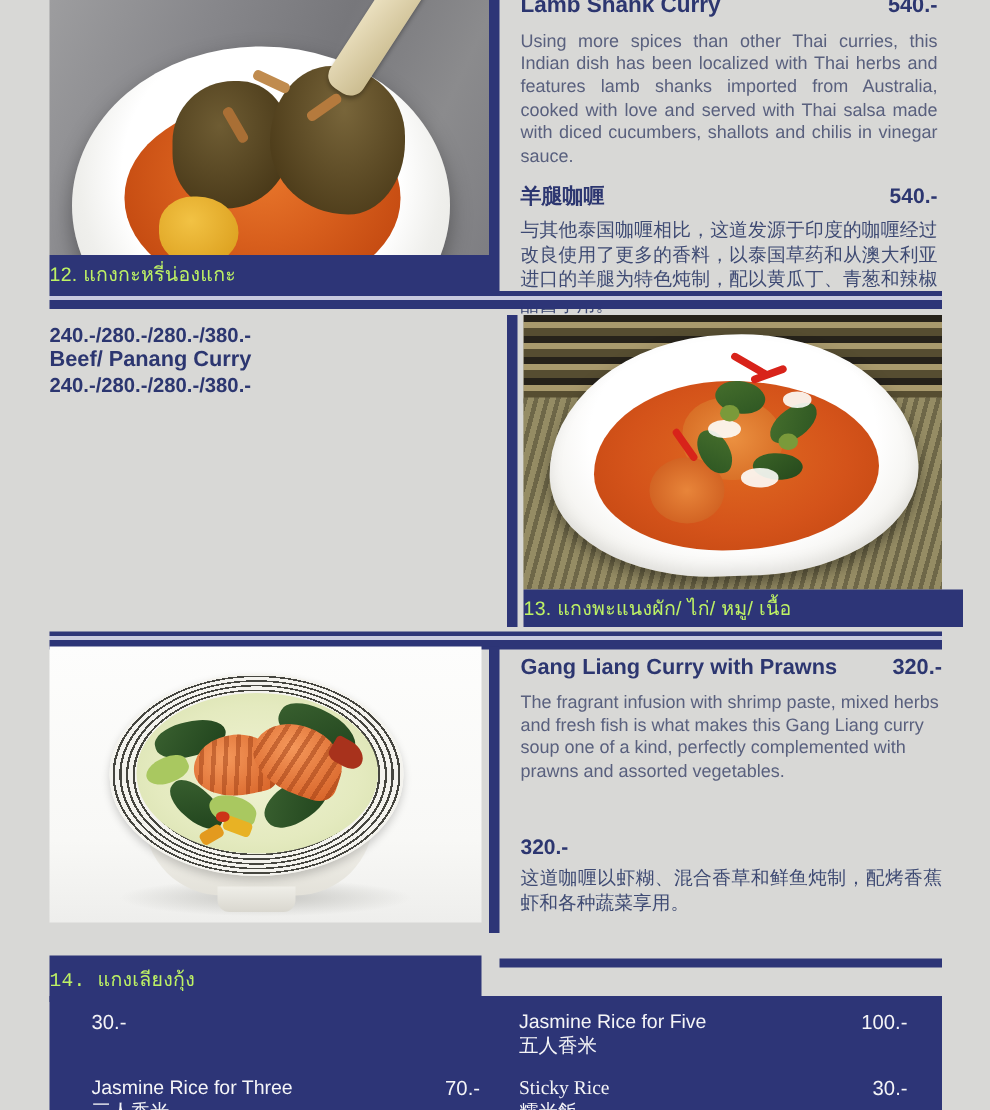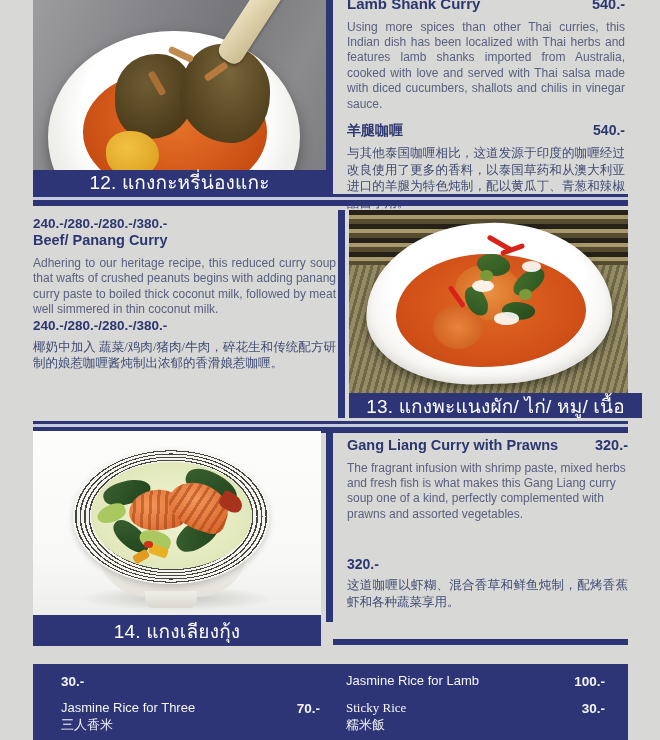--- a/index.html
+++ b/index.html
@@ -6,22 +6,22 @@
   .page{position:relative;width:660px;height:740px;overflow:hidden;
         background:#d8d8d6;font-family:"Liberation Sans",sans-serif;}
 
   
   .hrule{position:absolute;height:12px;
          background:linear-gradient(180deg,#2d3577 0,#2d3577 3px,#c8cade 3px,#c8cade 6px,#2d3577 6px,#2d3577 12px);}
   .hrule-single{position:absolute;height:6px;background:#2d3577;}
   .vrule{position:absolute;width:7px;background:#2d3577;}
 
   
-  .cap{position:absolute;background:#2d3577;color:#ffffff;display:flex;
-       align-items:center;justify-content:center;font-size:19px;letter-spacing:.2px;}
+  .cap{position:absolute;background:#2d3577;color:#bef264;display:flex;
+       align-items:center;justify-content:flex-start;font-size:13px;letter-spacing:.2px;}
 
   
   .tblock{position:absolute;}
   .head-row{display:flex;justify-content:space-between;align-items:baseline;
             font-weight:700;color:#2c3670;font-size:15px;line-height:1.15;}
   .head-row.small{font-size:14.5px;}
   .head-row .price{font-size:14.5px;white-space:nowrap;}
   .head2{font-weight:700;color:#2c3670;font-size:14.5px;line-height:1.2;}
   .body-en{margin-top:7px;font-size:12px;line-height:15.4px;color:#59607e;text-align:justify;}
   .zh{font-family:"Liberation Serif",serif;}
@@ -125,21 +125,21 @@
 
   
   .ricebox{position:absolute;left:33px;top:664px;width:595px;height:110px;
            background:#2d3577;color:#f5f5f7;box-sizing:border-box;
            padding:9px 23px 0 28px;}
   .rice-grid{display:grid;grid-template-columns:1fr 1fr;column-gap:26px;row-gap:11px;}
   .rice-item{display:flex;justify-content:space-between;align-items:flex-start;}
   .rice-en{font-size:13px;font-weight:500;line-height:1.25;}
   .rice-zh{font-size:13px;line-height:1.3;font-family:"Liberation Serif",serif;}
   .rice-en.serif{font-family:Liberation Serif, serif;}
-  .rice-price{font-size:13.5px;font-weight:700;margin-top:1px;white-space:nowrap;}
+  .rice-price{font-size:13.5px;font-weight:400;margin-top:1px;white-space:nowrap;}
 </style>
 </head>
 <body>
 
 <div class="page">
 
   <div class="photo photo12" style="left:33px;top:0;width:293px;height:170px;">
     <div class="p12-bowl"></div>
     <div class="p12-curry"></div>
     <div class="p12-meat1"></div>
@@ -168,23 +168,21 @@
     <div class="body-zh zh">与其他泰国咖喱相比，这道发源于印度的咖喱经过改良使用了更多的香料，以泰国草药和从澳大利亚进口的羊腿为特色炖制，配以黄瓜丁、青葱和辣椒醋酱享用。</div>
   </div>
 
   <div class="hrule" style="left:33px;top:194px;width:595px;"></div>
 
   <div class="tblock" style="left:33px;top:216px;width:303px;">
     <div class="head-row small">
       <span class="price" style="font-size:13.5px;">240.-/280.-/280.-/380.-</span>
     </div>
     <div class="head2">Beef/ Panang Curry</div>
-    <div class="body-en">Adhering to our heritage recipe, this reduced curry soup that wafts of crushed peanuts begins with adding panang curry paste to boiled thick coconut milk, followed by meat well simmered in thin coconut milk.</div>
     <div class="zh-price-line">240.-/280.-/280.-/380.-</div>
-    <div class="body-zh zh">椰奶中加入 蔬菜/鸡肉/猪肉/牛肉，碎花生和传统配方研制的娘惹咖喱酱炖制出浓郁的香滑娘惹咖喱。</div>
   </div>
 
   <div class="vrule" style="left:338px;top:210px;height:208px;"></div>
 
   <div class="photo photo13" style="left:349px;top:210px;width:279px;height:183px;">
     <div class="p13-mat-top"></div>
     <div class="p13-mat-bot"></div>
     <div class="p13-plate"></div>
     <div class="p13-pool"></div>
     <div class="p13-chunk1"></div>
@@ -221,21 +219,21 @@
       <div class="lgreen p14-lg1"></div>
       <div class="lgreen p14-lg2"></div>
       <div class="prawn p14-pr1"></div>
       <div class="prawn p14-pr2"></div>
       <div class="p14-tail"></div>
       <div class="p14-y1"></div>
       <div class="p14-y2"></div>
       <div class="p14-r1"></div>
     </div>
   </div>
-  <div class="cap" style="left:33px;top:615px;width:288px;height:31px;">
+  <div class="cap" style="left:33px;top:637px;width:288px;height:31px;font-family:Liberation Mono, monospace;">
     <span>14. แกงเลียงกุ้ง</span>
   </div>
   <div class="vrule" style="left:326px;top:431px;height:191px;"></div>
 
   <div class="tblock" style="left:347px;top:437px;width:281px;">
     <div class="head-row" style="font-size:14.5px;">
       <span>Gang Liang Curry with Prawns</span>
       <span class="price">320.-</span>
     </div>
     <div class="body-en" style="text-align:left;">The fragrant infusion with shrimp paste, mixed herbs and fresh fish is what makes this Gang Liang curry soup one of a kind, perfectly complemented with prawns and assorted vegetables.</div>
@@ -249,21 +247,22 @@
 
   <div class="ricebox">
     <div class="rice-grid">
 
       <div class="rice-item">
         <div class="rice-price">30.-</div>
       </div>
 
       <div class="rice-item">
         <div>
-          <div class="rice-en">Jasmine Rice for Lamb</div>
+          <div class="rice-en">Jasmine Rice for Five</div>
+          <div class="rice-zh">五人香米</div>
         </div>
         <div class="rice-price">100.-</div>
       </div>
 
       <div class="rice-item">
         <div>
           <div class="rice-en">Jasmine Rice for Three</div>
           <div class="rice-zh">三人香米</div>
         </div>
         <div class="rice-price">70.-</div>

